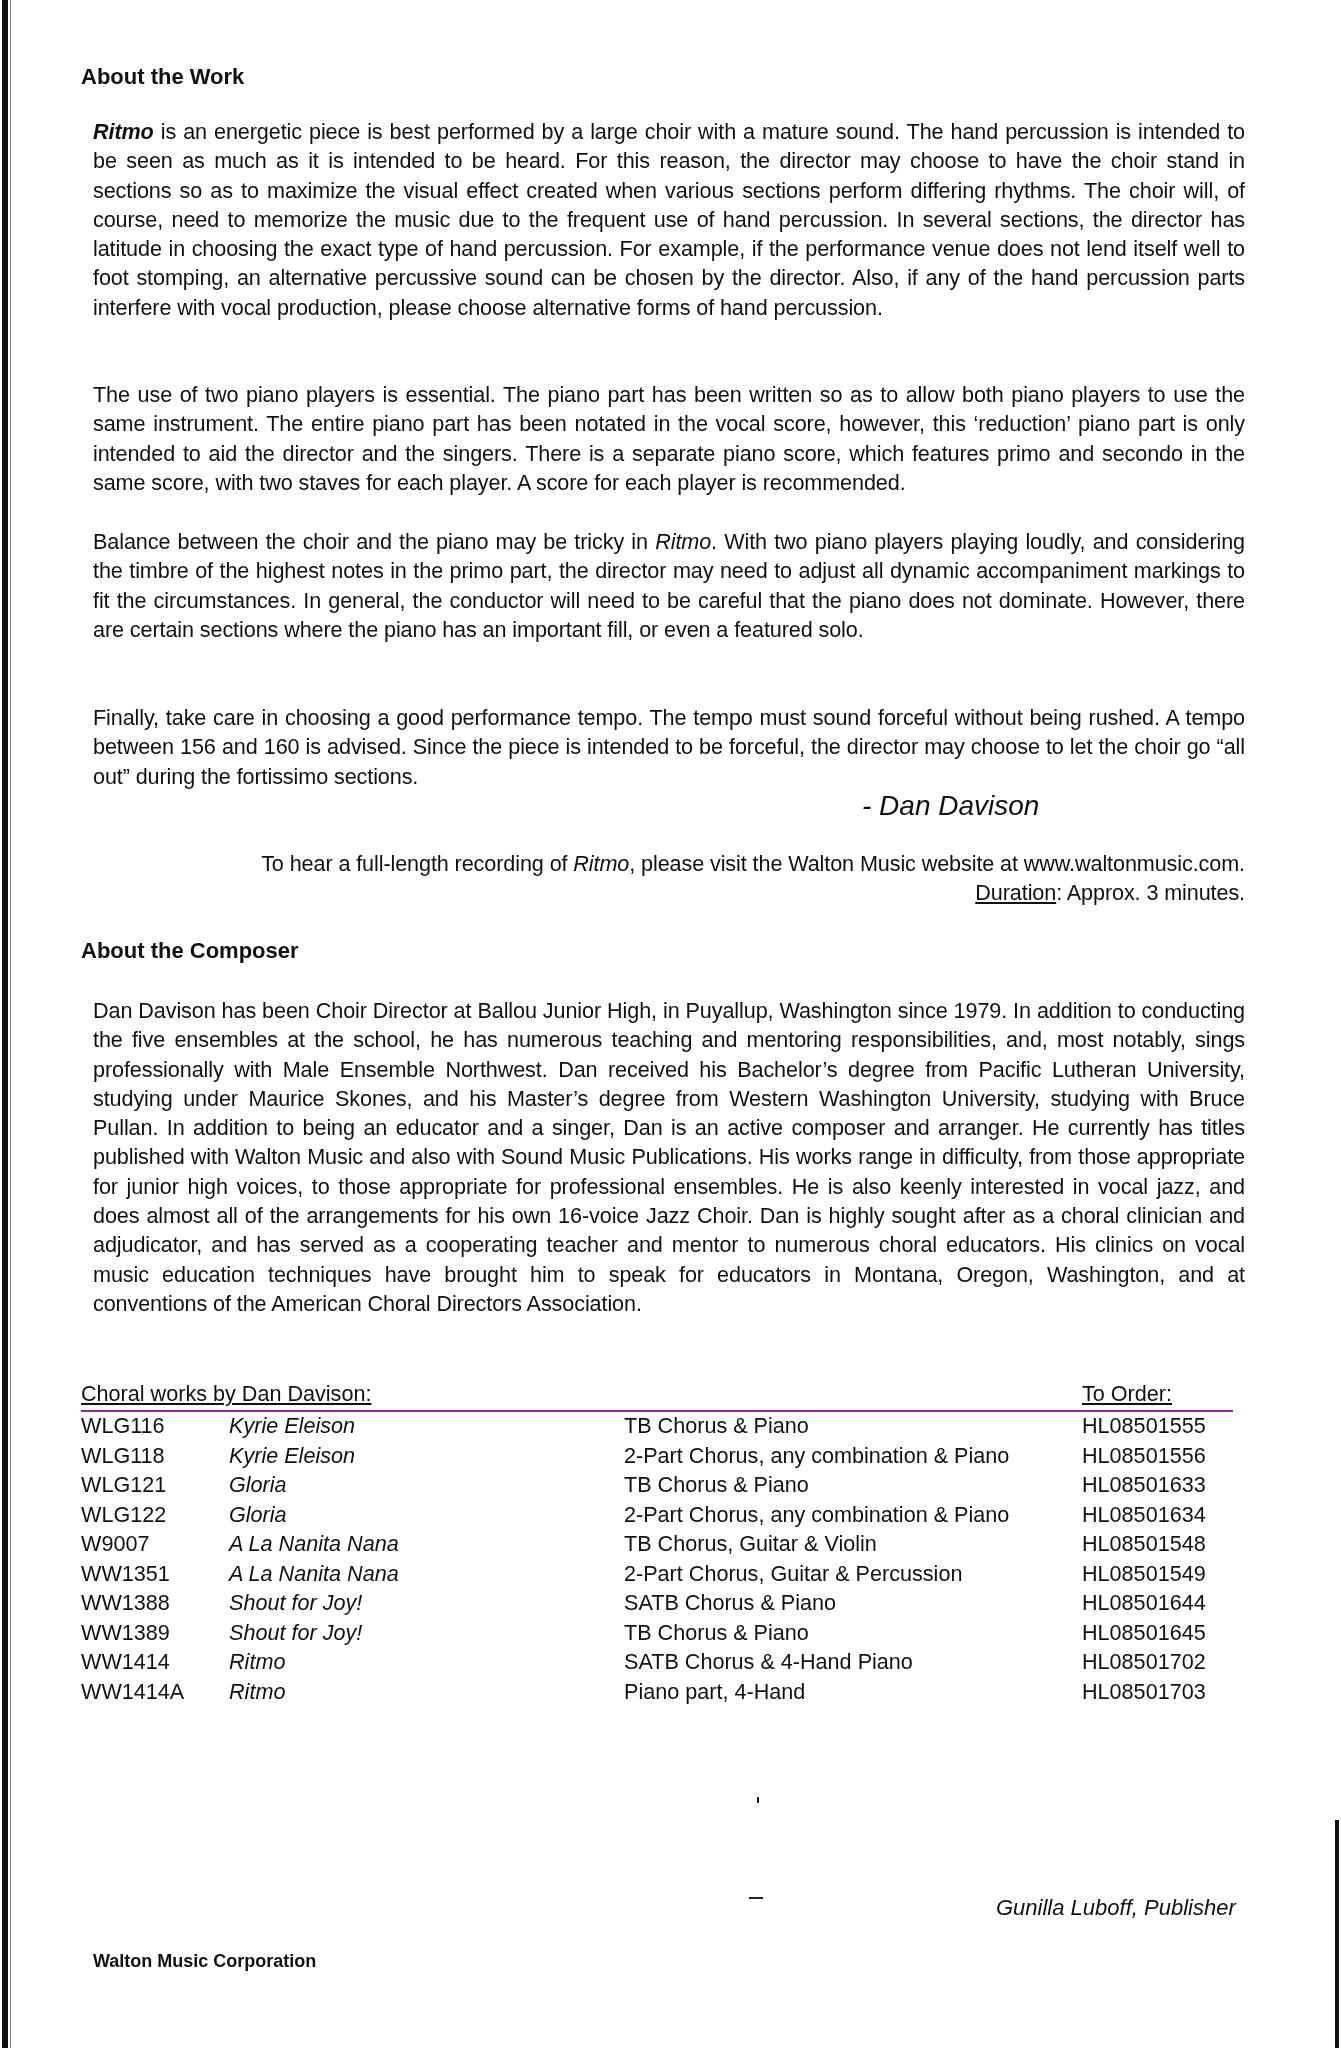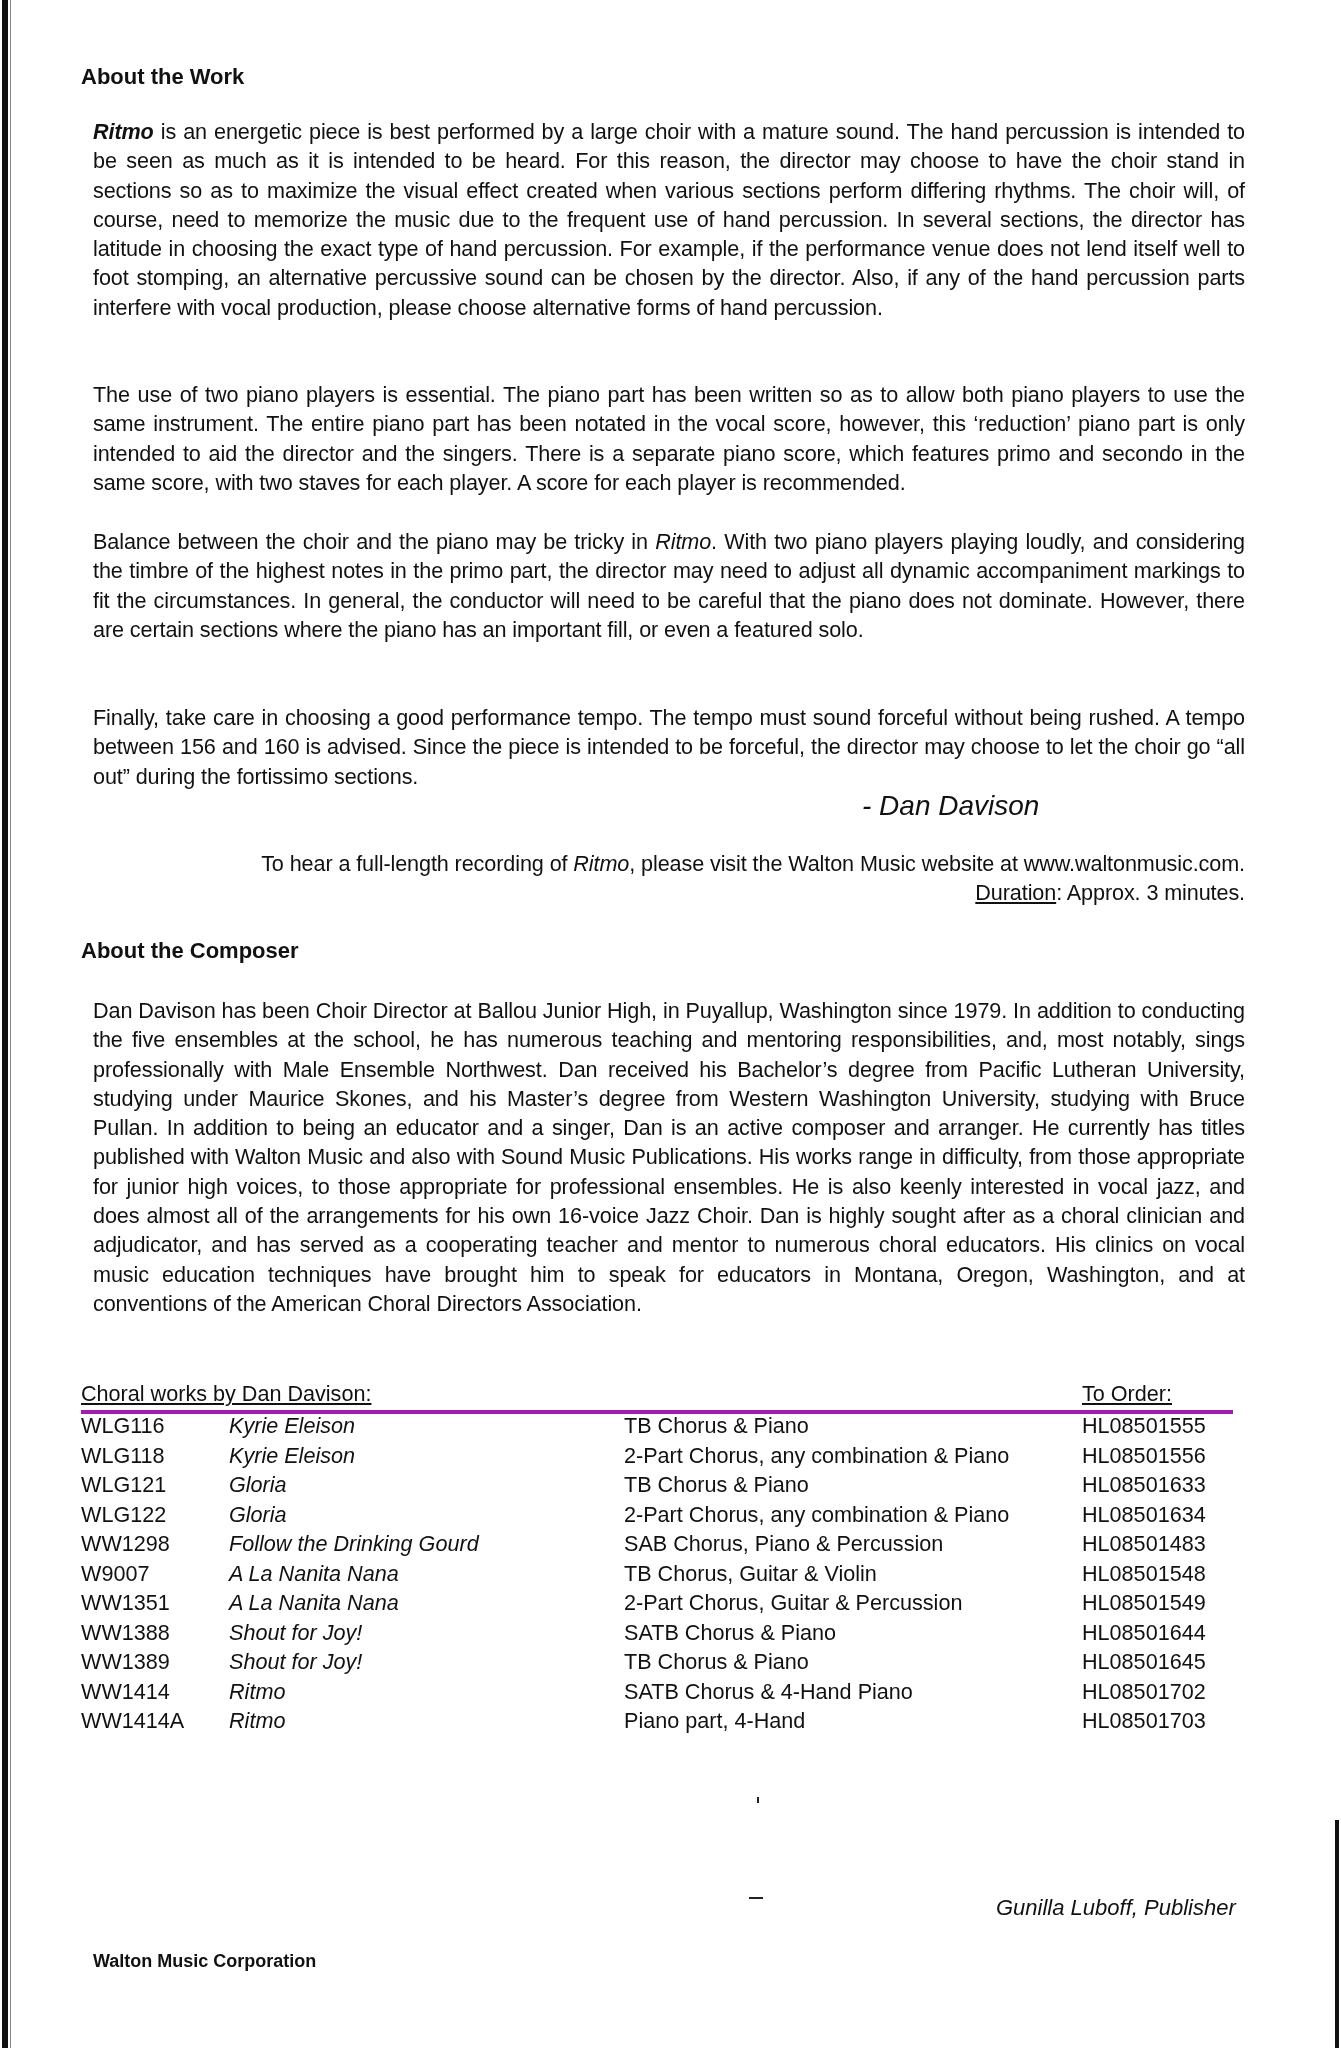--- a/index.html
+++ b/index.html
@@ -35,21 +35,21 @@
   .para.last-left { text-align: right; }
   .attrib {
     position: absolute; left: 781px; font-size: 28px; font-style: italic; line-height: 28px;
   }
   .u { text-decoration: underline; }
   em { font-style: italic; }
   b.i { font-style: italic; font-weight: bold; }
 
   .table-head {
     position: absolute; left: 0; top: 1380px; width: 1152px; height: 30px;
-    border-bottom: 4px solid #a21caf;
+    border-bottom: 2px solid #a21caf;
     font-size: 21.6px; line-height: 28px;
   }
   .table-head .col-left { position: absolute; left: 0; top: 0; text-decoration: underline; }
   .table-head .col-right { position: absolute; left: 1001px; top: 0; text-decoration: underline; }
   .rows { position: absolute; left: 0; top: 1411px; width: 1152px; }
   .row { position: relative; height: 29.5px; font-size: 21.6px; line-height: 29px; }
   .row span { position: absolute; top: 0; white-space: nowrap; }
   .c-code { left: 0; }
   .c-title { left: 148px; }
   .c-title em { font-style: italic; }
@@ -117,26 +117,20 @@
       <span class="c-voice">TB Chorus &amp; Piano</span>
       <span class="c-order">HL08501633</span>
     </div>
     <div class="row">
       <span class="c-code">WLG122</span>
       <span class="c-title"><em>Gloria</em><span style="position:static"></span></span>
       <span class="c-voice">2-Part Chorus, any combination &amp; Piano</span>
       <span class="c-order">HL08501634</span>
     </div>
     <div class="row">
-      <span class="c-code">WW1298</span>
-      <span class="c-title"><em>Follow the Drinking Gourd</em><span style="position:static"></span></span>
-      <span class="c-voice">SAB Chorus, Piano &amp; Percussion</span>
-      <span class="c-order">HL08501483</span>
-    </div>
-    <div class="row">
       <span class="c-code">W9007</span>
       <span class="c-title"><em>A La Nanita Nana</em><span style="position:static"></span></span>
       <span class="c-voice">TB Chorus, Guitar &amp; Violin</span>
       <span class="c-order">HL08501548</span>
     </div>
     <div class="row">
       <span class="c-code">WW1351</span>
       <span class="c-title"><em>A La Nanita Nana</em><span style="position:static"></span></span>
       <span class="c-voice">2-Part Chorus, Guitar &amp; Percussion</span>
       <span class="c-order">HL08501549</span>

